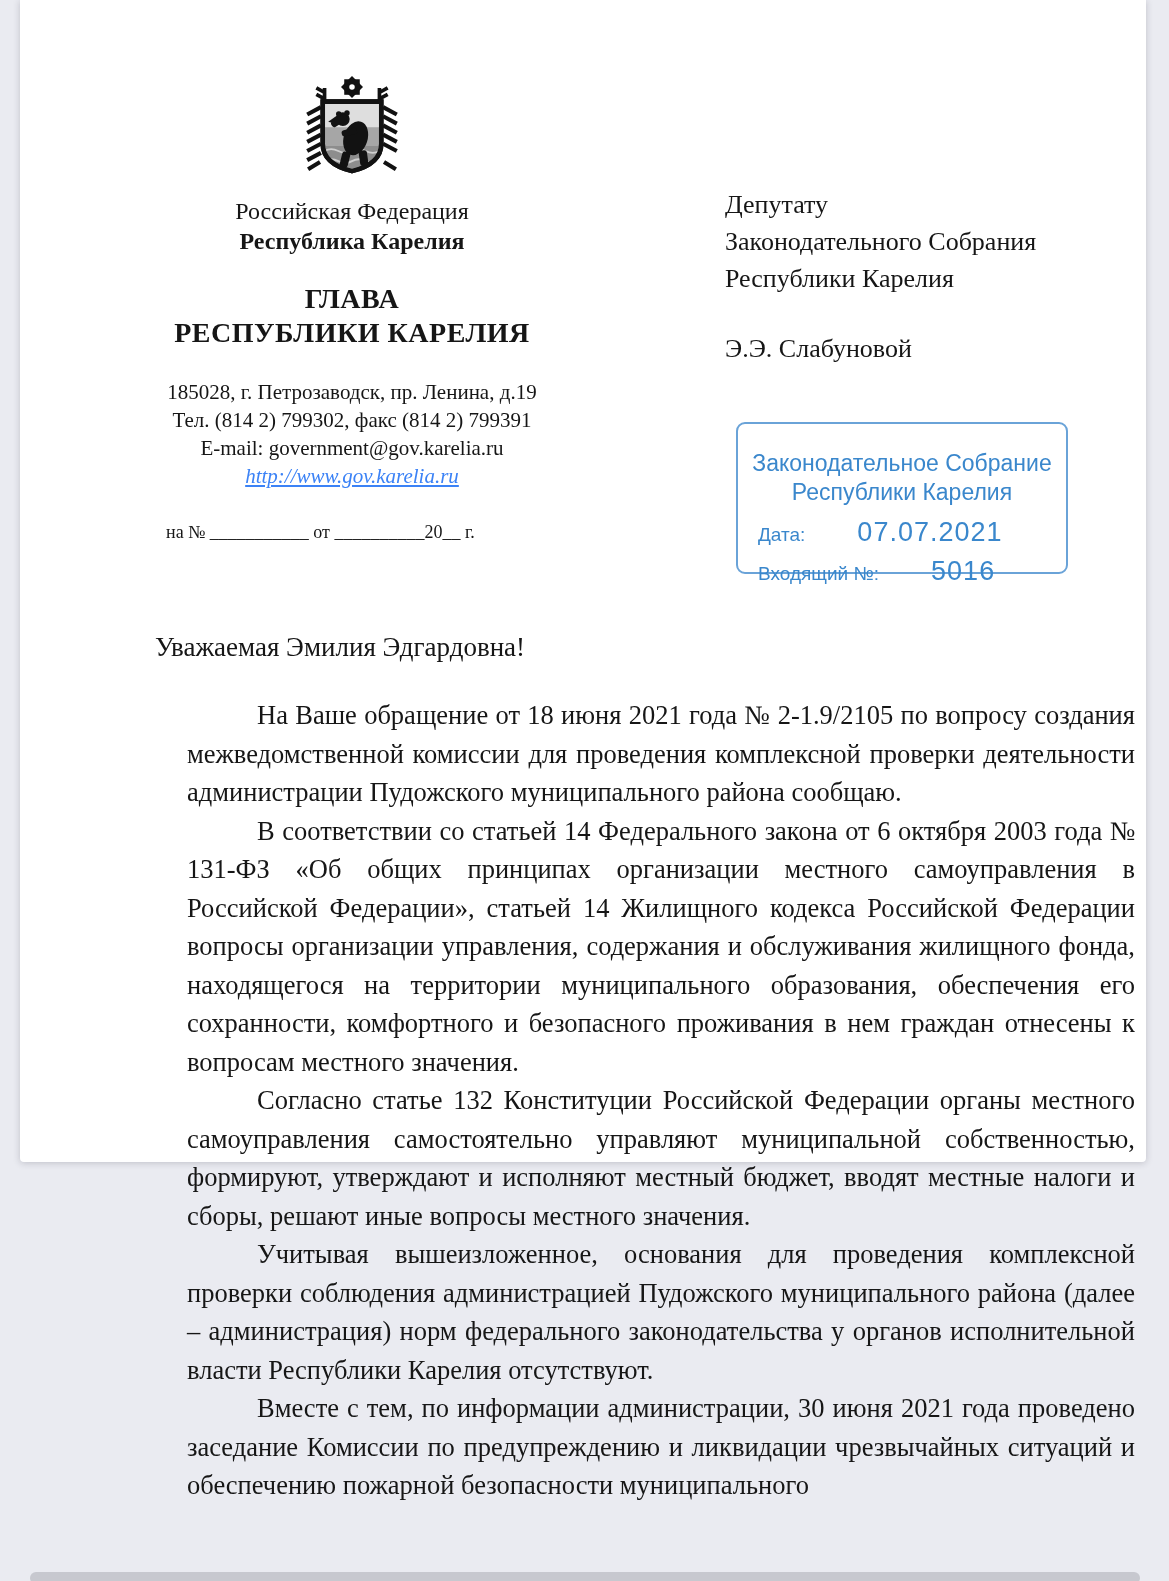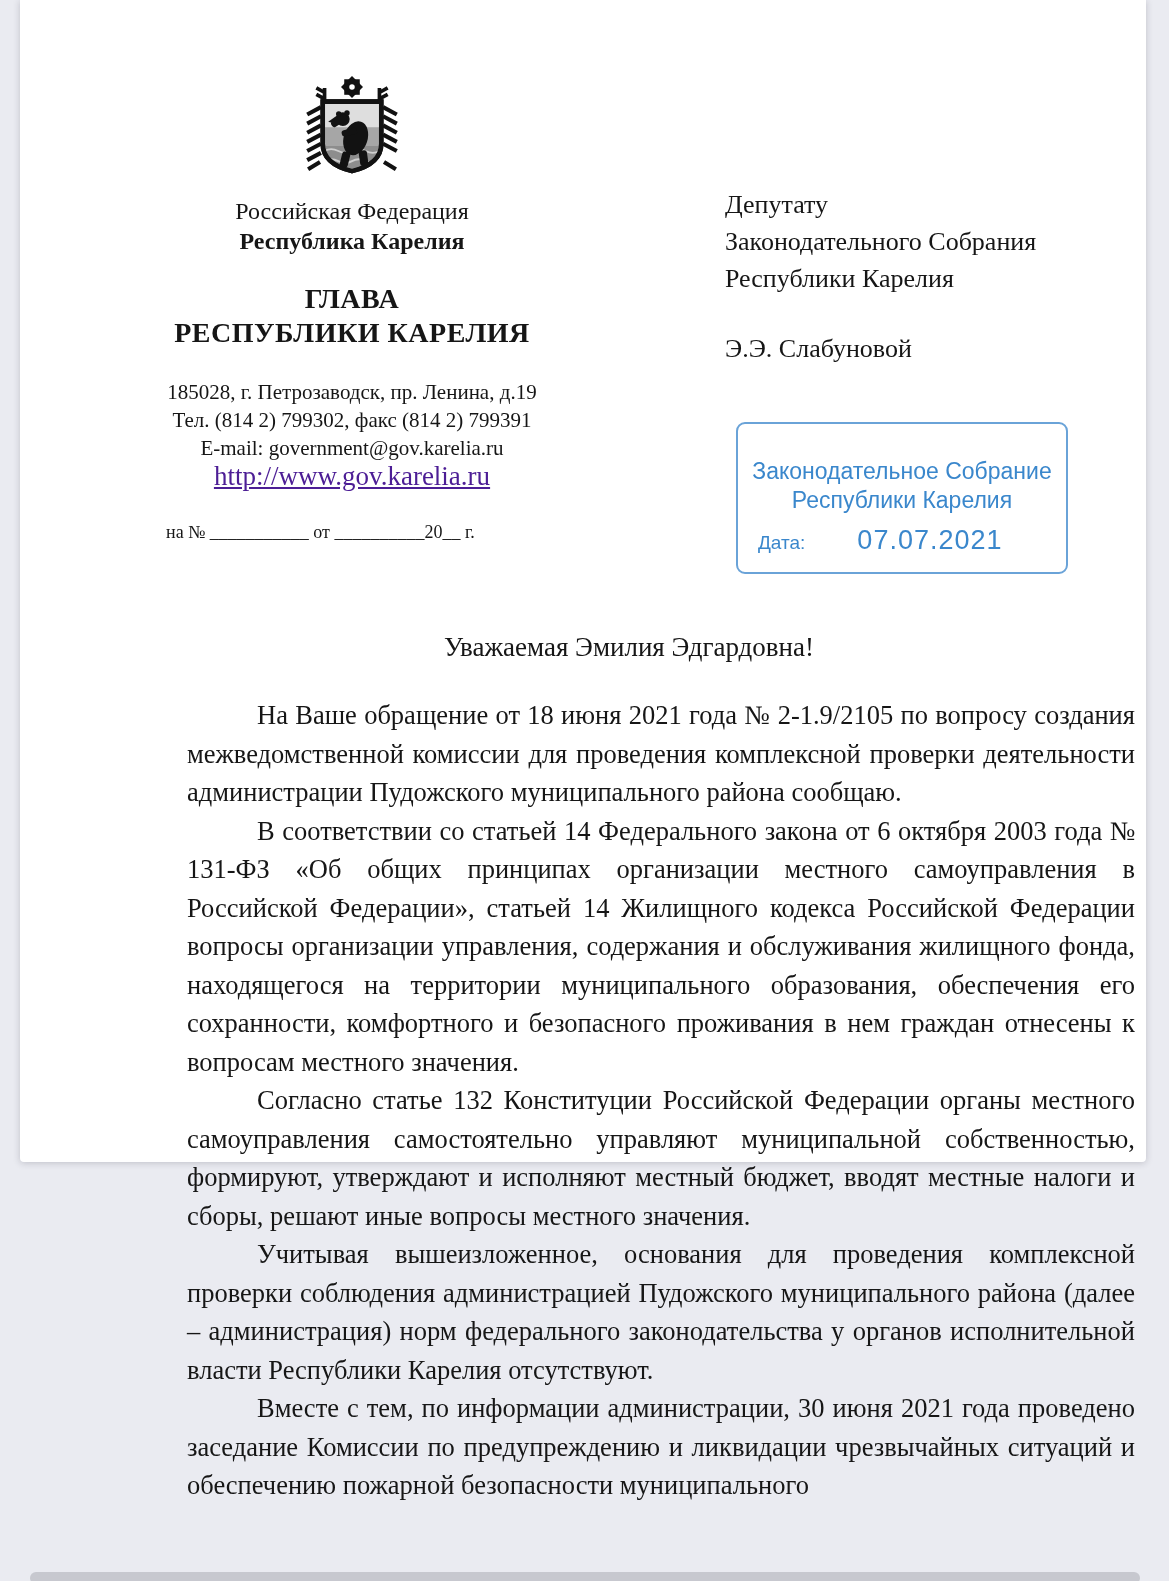--- a/index.html
+++ b/index.html
@@ -21,44 +21,44 @@
   
   .org-block{
     position:absolute;left:112px;top:74px;width:440px;
     text-align:center;
   }
   .crest{display:block;margin:0 auto 10px auto;}
   .org-country{font-size:24px;line-height:30px;}
   .org-republic{font-size:24px;line-height:30px;font-weight:bold;}
   .org-title{font-size:28px;line-height:34px;font-weight:bold;margin-top:26px;letter-spacing:.5px;}
   .org-address{margin-top:28px;font-size:21px;line-height:28px;}
-  .org-link{color:#4c1d95;text-decoration:underline;font-size:27px;line-height:28px;display:inline-block;}
+  .org-link{color:#3b82f6;text-decoration:underline;font-size:21px;line-height:28px;display:inline-block;font-style:italic;}
   
   .addressee{
     position:absolute;left:705px;top:186px;
     font-size:26px;line-height:37px;
   }
   .addressee .name{margin-top:33px;}
   
   .stamp{
     position:absolute;left:716px;top:422px;
     width:332px;height:152px;
     border:2px solid #6aa3d8;border-radius:9px;
     font-family:"Liberation Sans", sans-serif;
     color:#3a87cc;
     box-sizing:border-box;
   }
-  .stamp-title{margin-top:33px;text-align:center;font-size:23px;line-height:29px;}
+  .stamp-title{margin-top:25px;text-align:center;font-size:23px;line-height:29px;}
   .stamp-row{display:flex;align-items:baseline;margin:10px 0 0 20px;gap:36px;}
   .stamp-row .lbl{font-size:19px;}
   .stamp-row .val{font-size:27px;margin-left:16px;letter-spacing:1px;}
   
   .ref-line{position:absolute;left:146px;top:522px;font-size:18px;}
   
-  .salutation{position:absolute;left:135px;top:632px;width:948px;text-align:center;font-size:27px;}
+  .salutation{position:absolute;left:135px;top:632px;width:948px;text-align:left;font-size:27px;}
   
   .body-text{position:absolute;left:135px;top:696px;width:948px;margin-left:32px;}
   .body-text p{
     margin:0;font-size:26.5px;line-height:38.5px;
     text-align:justify;text-indent:70px;
   }
   
   .hscrollbar{
     position:absolute;left:30px;top:1572px;width:1110px;height:12px;
     background:#c7c8cf;border-radius:6px;
@@ -131,20 +131,24 @@
 
     <div class="stamp">
       <div class="stamp-title">
         <div>Законодательное Собрание</div>
         <div>Республики Карелия</div>
       </div>
       <div class="stamp-row">
         <span class="lbl">Дата:</span>
         <span class="val">07.07.2021</span>
       </div>
+      <div class="stamp-row" style="margin-top:8px;">
+        <span class="lbl">Входящий №:</span>
+        <span class="val">5016</span>
+      </div>
     </div>
 
     <div class="ref-line">на № ___________ от __________20__ г.</div>
 
     <div class="salutation">Уважаемая Эмилия Эдгардовна!</div>
 
     <div class="body-text">
       <p>На Ваше обращение от 18 июня 2021 года № 2-1.9/2105 по вопросу создания межведомственной комиссии для проведения комплексной проверки деятельности администрации Пудожского муниципального района сообщаю.</p>
       <p>В соответствии со статьей 14 Федерального закона от 6 октября 2003 года № 131-ФЗ «Об общих принципах организации местного самоуправления в Российской Федерации», статьей 14 Жилищного кодекса Российской Федерации вопросы организации управления, содержания и обслуживания жилищного фонда, находящегося на территории муниципального образования, обеспечения его сохранности, комфортного и безопасного проживания в нем граждан отнесены к вопросам местного значения.</p>
       <p>Согласно статье 132 Конституции Российской Федерации органы местного самоуправления самостоятельно управляют муниципальной собственностью, формируют, утверждают и исполняют местный бюджет, вводят местные налоги и сборы, решают иные вопросы местного значения.</p>

